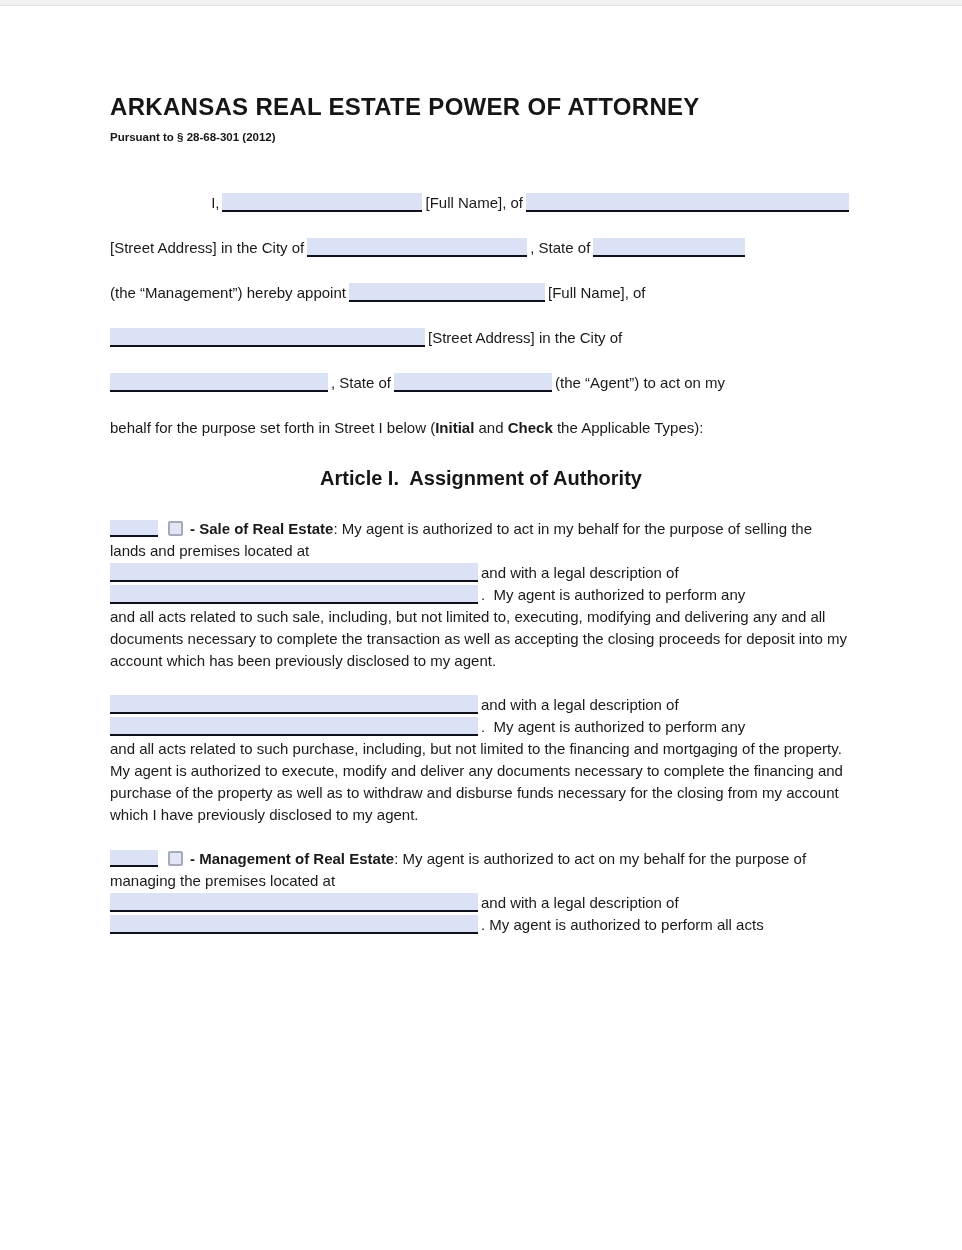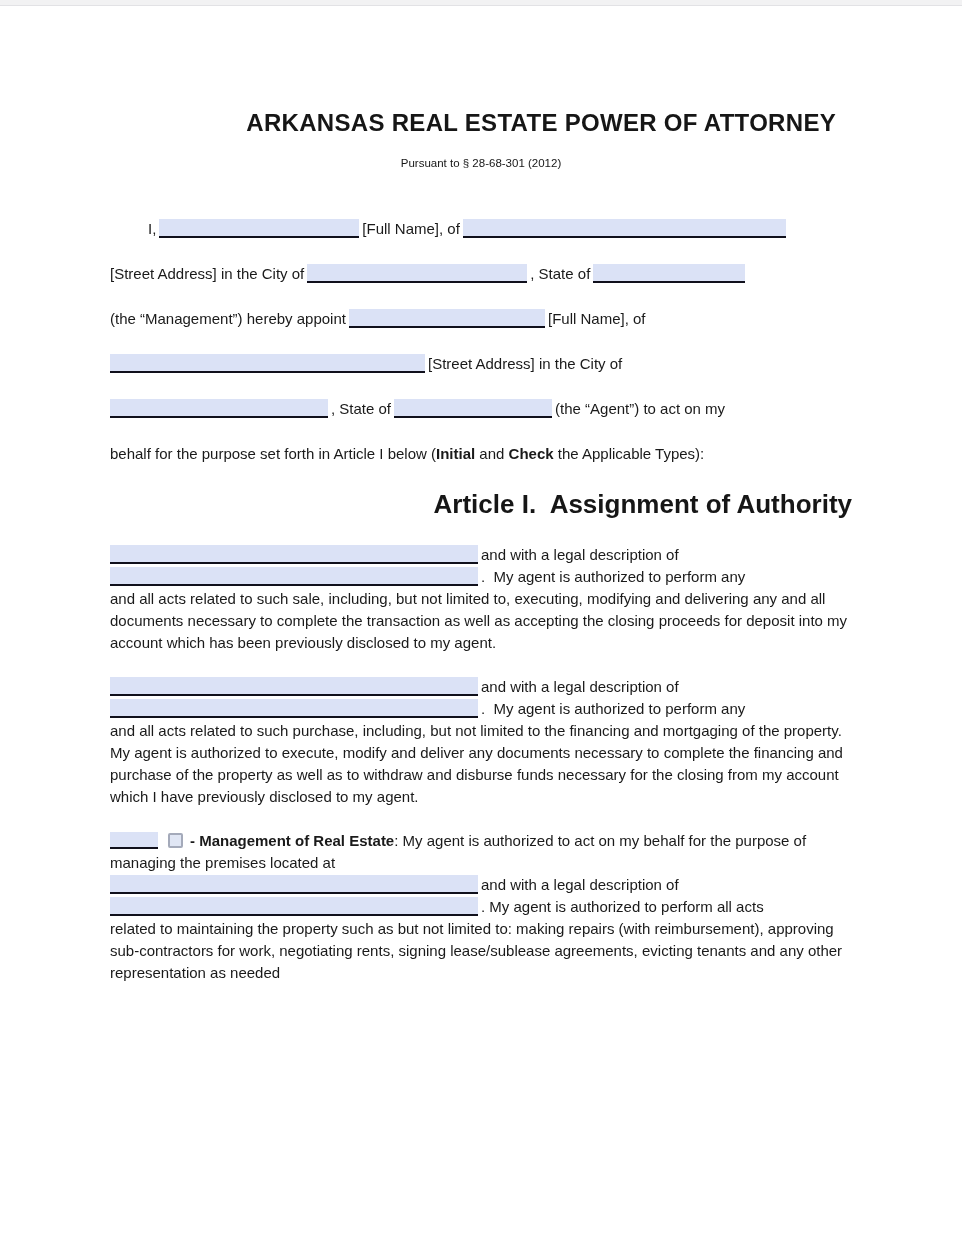--- a/index.html
+++ b/index.html
@@ -14,45 +14,45 @@
     width: 100%; height: 5px;
     background: #f2f2f3;
     border-bottom: 1px solid #e2e2e5;
   }
   .content {
     padding: 88px 110px 0 110px;
     font-size: 15px;
     line-height: 22px;
   }
   h1.doc-title {
-    margin: 16px;
+    margin: 0;
     font-size: 24px;
     line-height: 26px;
     font-weight: bold;
-    text-align: right;
+    text-align: left;
     letter-spacing: 0.3px;
     color: #161616;
   }
   .doc-subtitle {
     margin-top: 6px;
     margin-bottom: 44px;
     font-size: 11.5px;
-    font-weight: normal;
-    text-align: center;
+    font-weight: bold;
+    text-align: left;
     color: #161616;
   }
   .form-line { margin-bottom: 23px; white-space: nowrap; }
-  .form-line.indent { padding-left: 38px; }
+  .form-line.indent { padding-left: 38px; text-align: right; }
   .closing-para { margin-bottom: 26px; }
   h2.article-heading {
     margin: 0 0 27px 0;
-    font-size: 26px;
+    font-size: 20px;
     line-height: 26px;
     font-weight: bold;
-    text-align: right;
+    text-align: center;
     white-space: pre-wrap;
     color: #161616;
   }
   .section { margin-bottom: 22px; }
   .para { margin: 0; }
   .field {
     display: inline-block;
     height: 17px;
     background: #dbe2f6;
     border-bottom: 2px solid #10101c;
@@ -105,36 +105,36 @@
   <div class="form-line indent"><span>I,</span><span class="field w200"></span><span>[Full Name], of</span><span class="field w330"></span></div>
 
   <div class="form-line"><span>[Street Address] in the City of</span><span class="field w222"></span><span>, State of</span><span class="field w152"></span></div>
 
   <div class="form-line"><span>(the “Management”) hereby appoint</span><span class="field w196"></span><span>[Full Name], of</span></div>
 
   <div class="form-line"><span class="field w318" style="margin-left:0"></span><span>[Street Address] in the City of</span></div>
 
   <div class="form-line"><span class="field w220" style="margin-left:0"></span><span>, State of</span><span class="field w160"></span><span>(the “Agent”) to act on my</span></div>
 
-  <div class="closing-para"><span>behalf for the purpose set forth in Article I below (</span><span class="bu">Initial</span><span class="pre"> and </span><span class="bu">Check</span><span> the Applicable Types):</span></div>
+  <div class="closing-para"><span>behalf for the purpose set forth in Street I below (</span><span class="bu">Initial</span><span class="pre"> and </span><span class="bu">Check</span><span> the Applicable Types):</span></div>
 
   <h2 class="article-heading">Article I.  Assignment of Authority</h2>
 
   <div class="section">
+    <div class="para"><span class="initial-field"></span><span class="checkbox"></span><span class="bold">- Sale of Real Estate</span><span>: My agent is authorized to act in my behalf for the purpose of selling the lands and premises located at</span></div>
     <div class="para"><span class="field long-field"></span><span>and with a legal description of</span></div>
     <div class="para"><span class="field long-field"></span><span class="pre">.  My agent is authorized to perform any</span></div>
     <div class="para">and all acts related to such sale, including, but not limited to, executing, modifying and delivering any and all documents necessary to complete the transaction as well as accepting the closing proceeds for deposit into my account which has been previously disclosed to my agent.</div>
   </div>
 
   <div class="section">
     <div class="para"><span class="field long-field"></span><span>and with a legal description of</span></div>
     <div class="para"><span class="field long-field"></span><span class="pre">.  My agent is authorized to perform any</span></div>
     <div class="para">and all acts related to such purchase, including, but not limited to the financing and mortgaging of the property. My agent is authorized to execute, modify and deliver any documents necessary to complete the financing and purchase of the property as well as to withdraw and disburse funds necessary for the closing from my account which I have previously disclosed to my agent.</div>
   </div>
 
   <div class="section">
     <div class="para"><span class="initial-field"></span><span class="checkbox"></span><span class="bold">- Management of Real Estate</span><span>: My agent is authorized to act on my behalf for the purpose of managing the premises located at</span></div>
     <div class="para"><span class="field long-field"></span><span>and with a legal description of</span></div>
     <div class="para"><span class="field long-field"></span><span class="pre">. My agent is authorized to perform all acts</span></div>
-    <div class="para">related to maintaining the property such as but not limited to: making repairs (with reimbursement), approving sub-contractors for work, negotiating rents, signing lease/sublease agreements, evicting tenants and any other representation as needed</div>
   </div>
 
 </div>
 
 </body></html>

